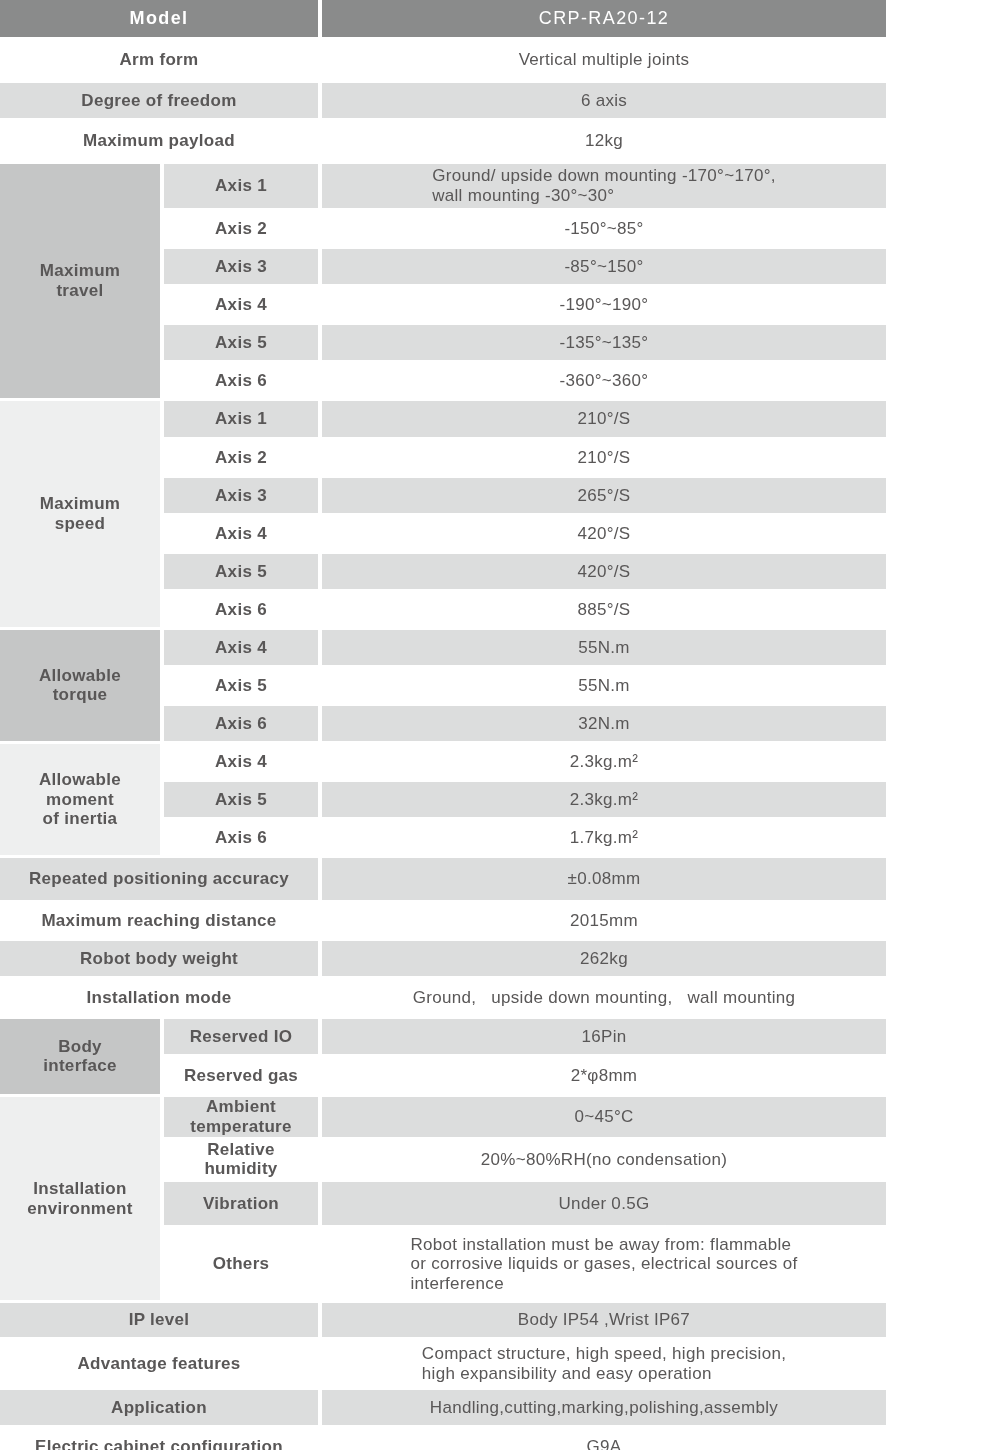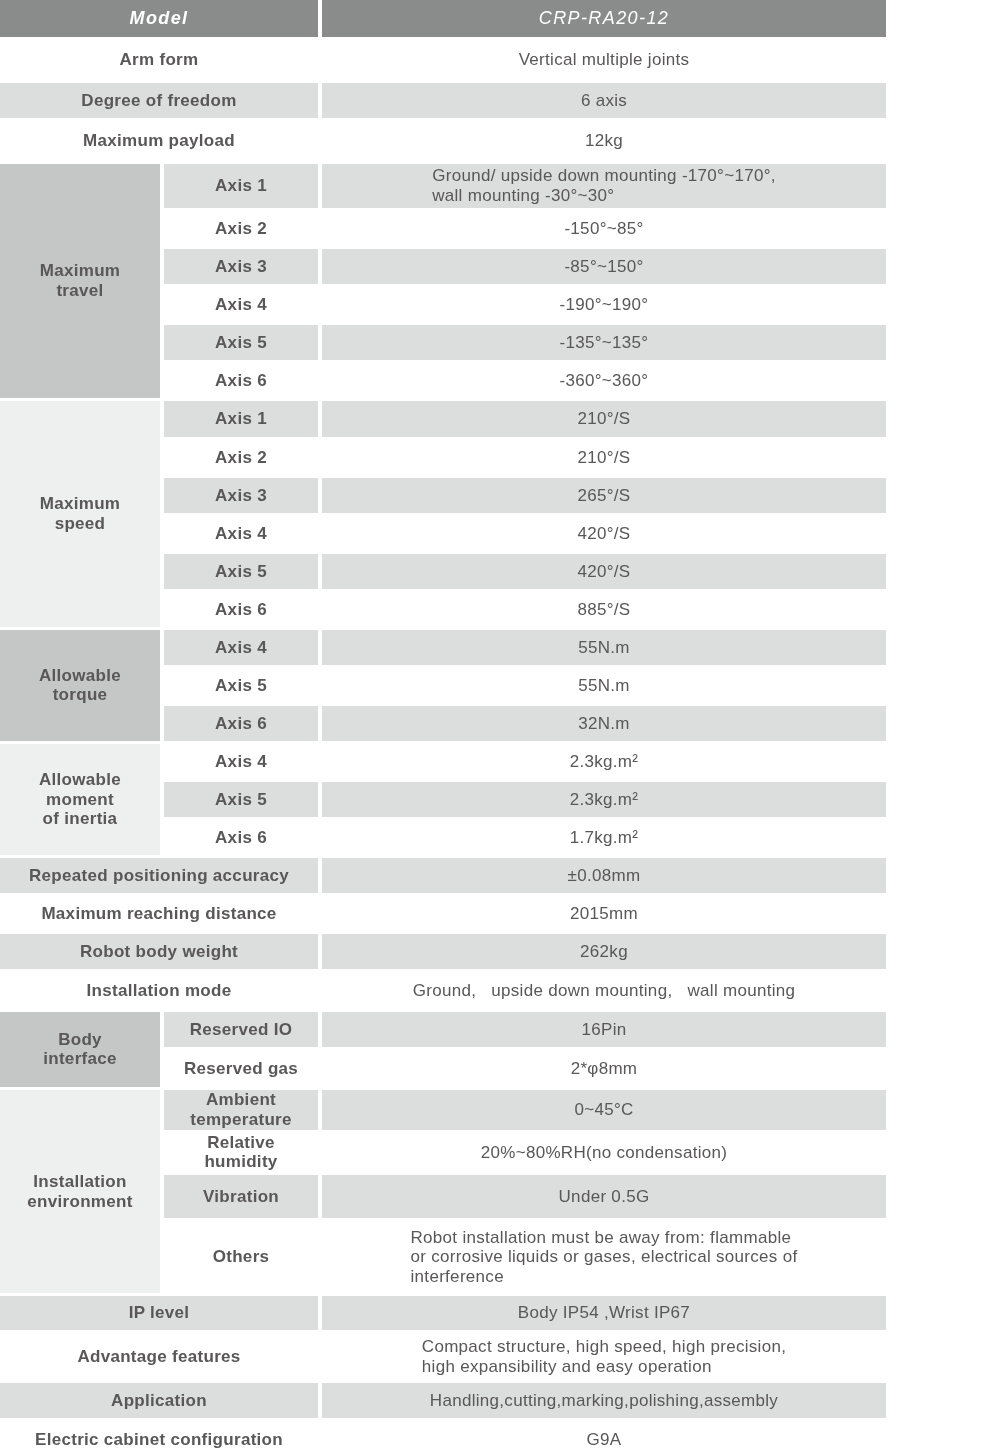--- a/index.html
+++ b/index.html
@@ -34,21 +34,21 @@
     line-height: 1.16;
     letter-spacing: 0.3px;
     padding: 0 6px;
   }
   td.head {
     background: var(--header_bg, #8a8a8a);
     color: var(--header_text, #ffffff);
     font-weight: 700;
     font-size: 18px;
   }
-  td.head .val { letter-spacing: 1.4px; font-style: italic; }
+  td.head .val { letter-spacing: 1.4px; }
   td.sh-gray  { background: var(--row_gray, #dcdddd); }
   td.sh-white { background: var(--row_white, #ffffff); }
   td.g-dark   { background: var(--group_dark, #c5c6c6); }
   td.g-light  { background: var(--group_light, #eeefef); }
   td.lbl, td.subl, td.grp { font-weight: 700; }
   td.valcell { font-weight: 400; }
   td.left .val { text-align: left; }
 </style>
 </head>
 <body>
@@ -152,21 +152,21 @@
           <td class="valcell sh-white"><span class="val">2.3kg.m²</span></td>
         </tr>
         <tr style="height: 35px;">
           <td class="subl sh-gray"><span class="val">Axis 5</span></td>
           <td class="valcell sh-gray"><span class="val">2.3kg.m²</span></td>
         </tr>
         <tr style="height: 35px;">
           <td class="subl sh-white"><span class="val">Axis 6</span></td>
           <td class="valcell sh-white"><span class="val">1.7kg.m²</span></td>
         </tr>
-        <tr style="height: 35px;">
+        <tr style="height: 42px;">
           <td colspan="2" class="lbl sh-gray"><span class="val">Repeated positioning accuracy</span></td>
           <td class="valcell sh-gray"><span class="val">±0.08mm</span></td>
         </tr>
         <tr style="height: 35px;">
           <td colspan="2" class="lbl sh-white"><span class="val">Maximum reaching distance</span></td>
           <td class="valcell sh-white"><span class="val">2015mm</span></td>
         </tr>
         <tr style="height: 35px;">
           <td colspan="2" class="lbl sh-gray"><span class="val">Robot body weight</span></td>
           <td class="valcell sh-gray"><span class="val">262kg</span></td>

